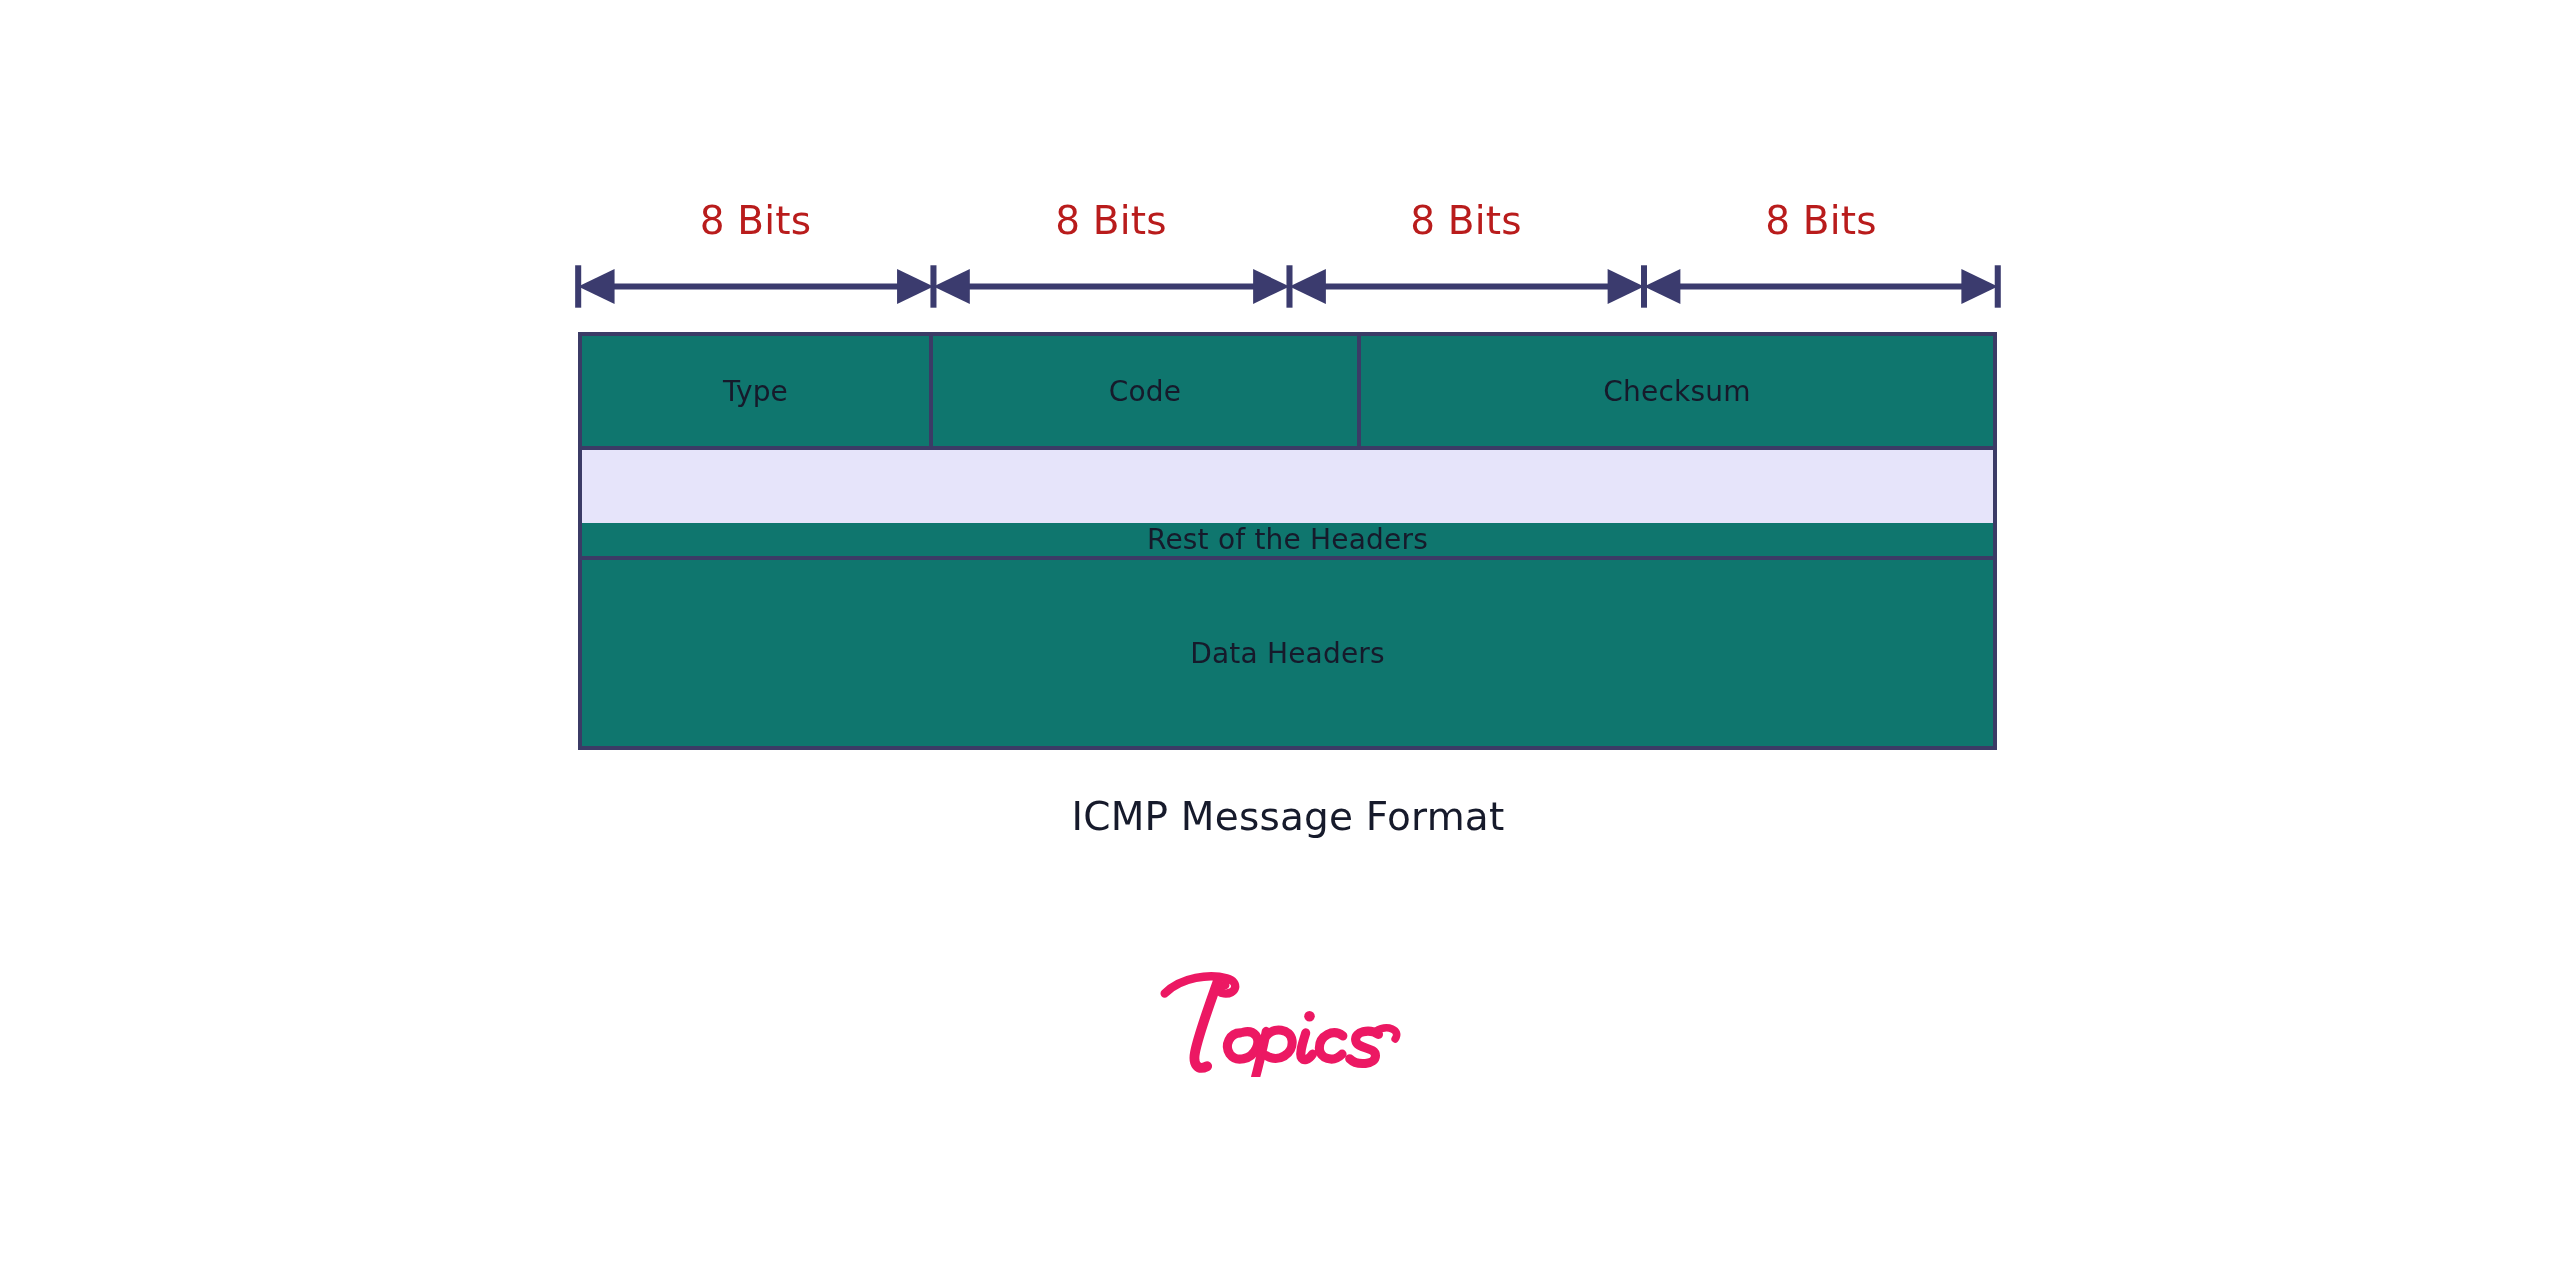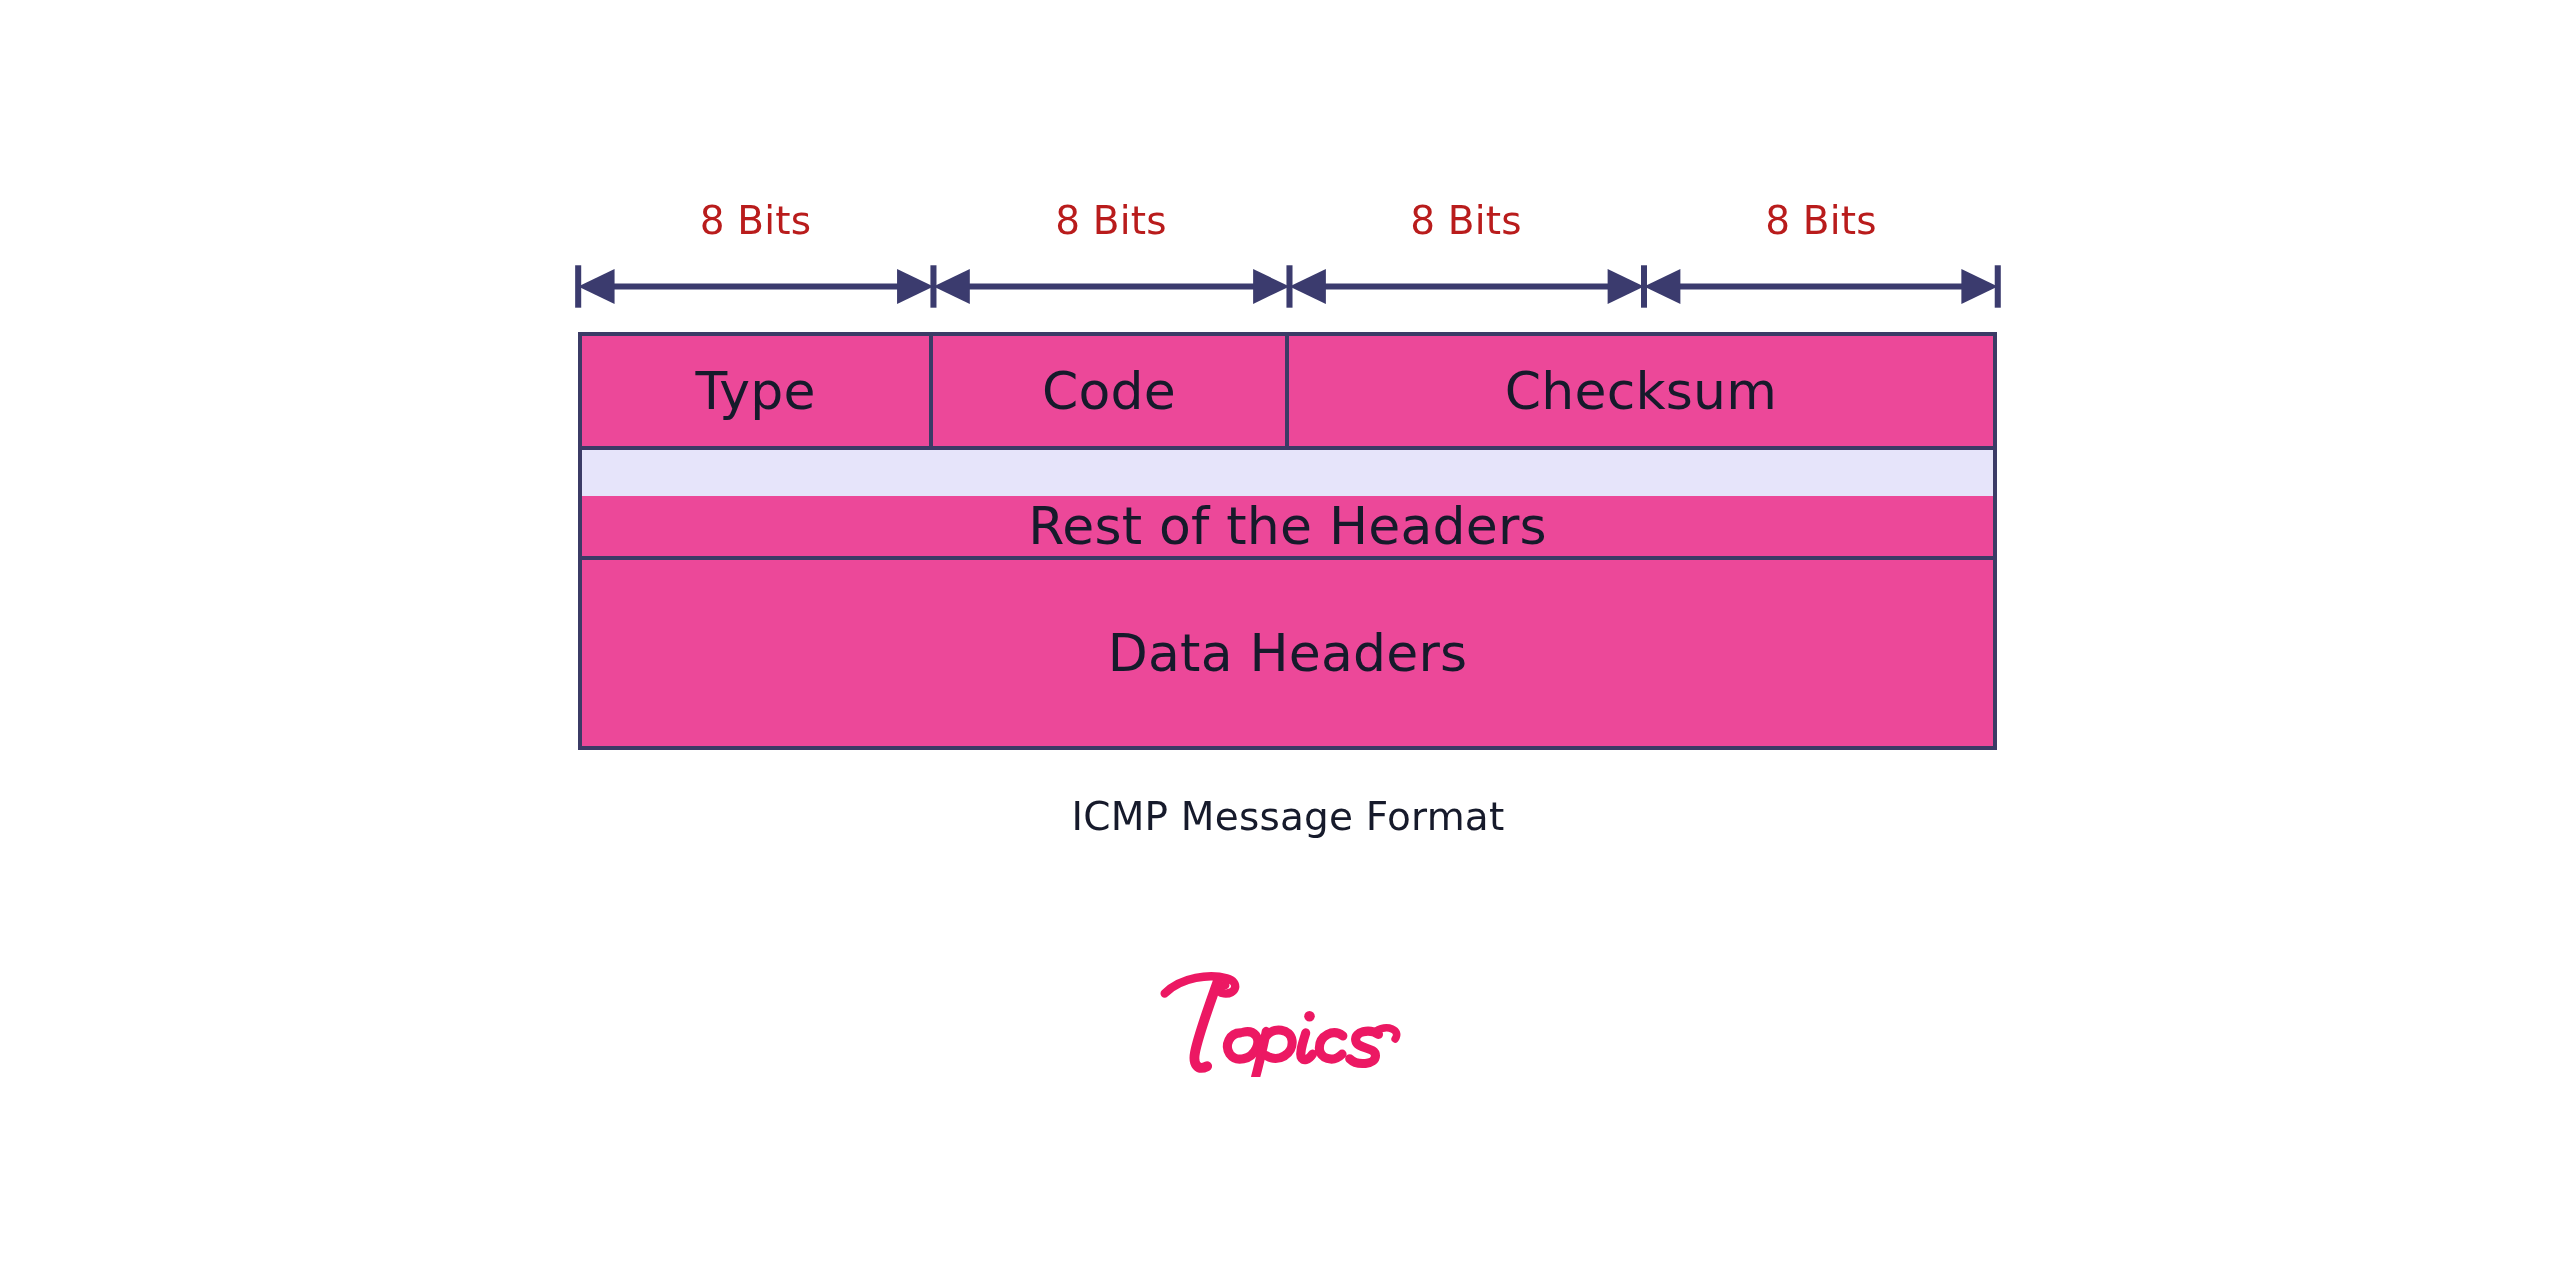--- a/index.html
+++ b/index.html
@@ -68,32 +68,32 @@
     align-items: flex-end;
   }
   #row-3 {
     height: 186px;
   }
   .pkt-cell {
     box-sizing: border-box;
     display: flex;
     align-items: center;
     justify-content: center;
-    font-size: 52px;
+    font-size: 28px;
     color: #161a2b;
-    background: #ec4899;
+    background: #0f766e;
     white-space: nowrap;
     letter-spacing: 0.2px;
   }
   #cell-type {
     width: 351px;
     border-right: 4.5px solid #3b3b66;
   }
   #cell-code {
-    width: 356px;
+    width: 428px;
     border-right: 4.5px solid #3b3b66;
   }
   #cell-checksum {
     flex: 1 1 auto;
     text-align: center;
   }
   #cell-rest,
   #cell-data {
     width: 100%;
   }

